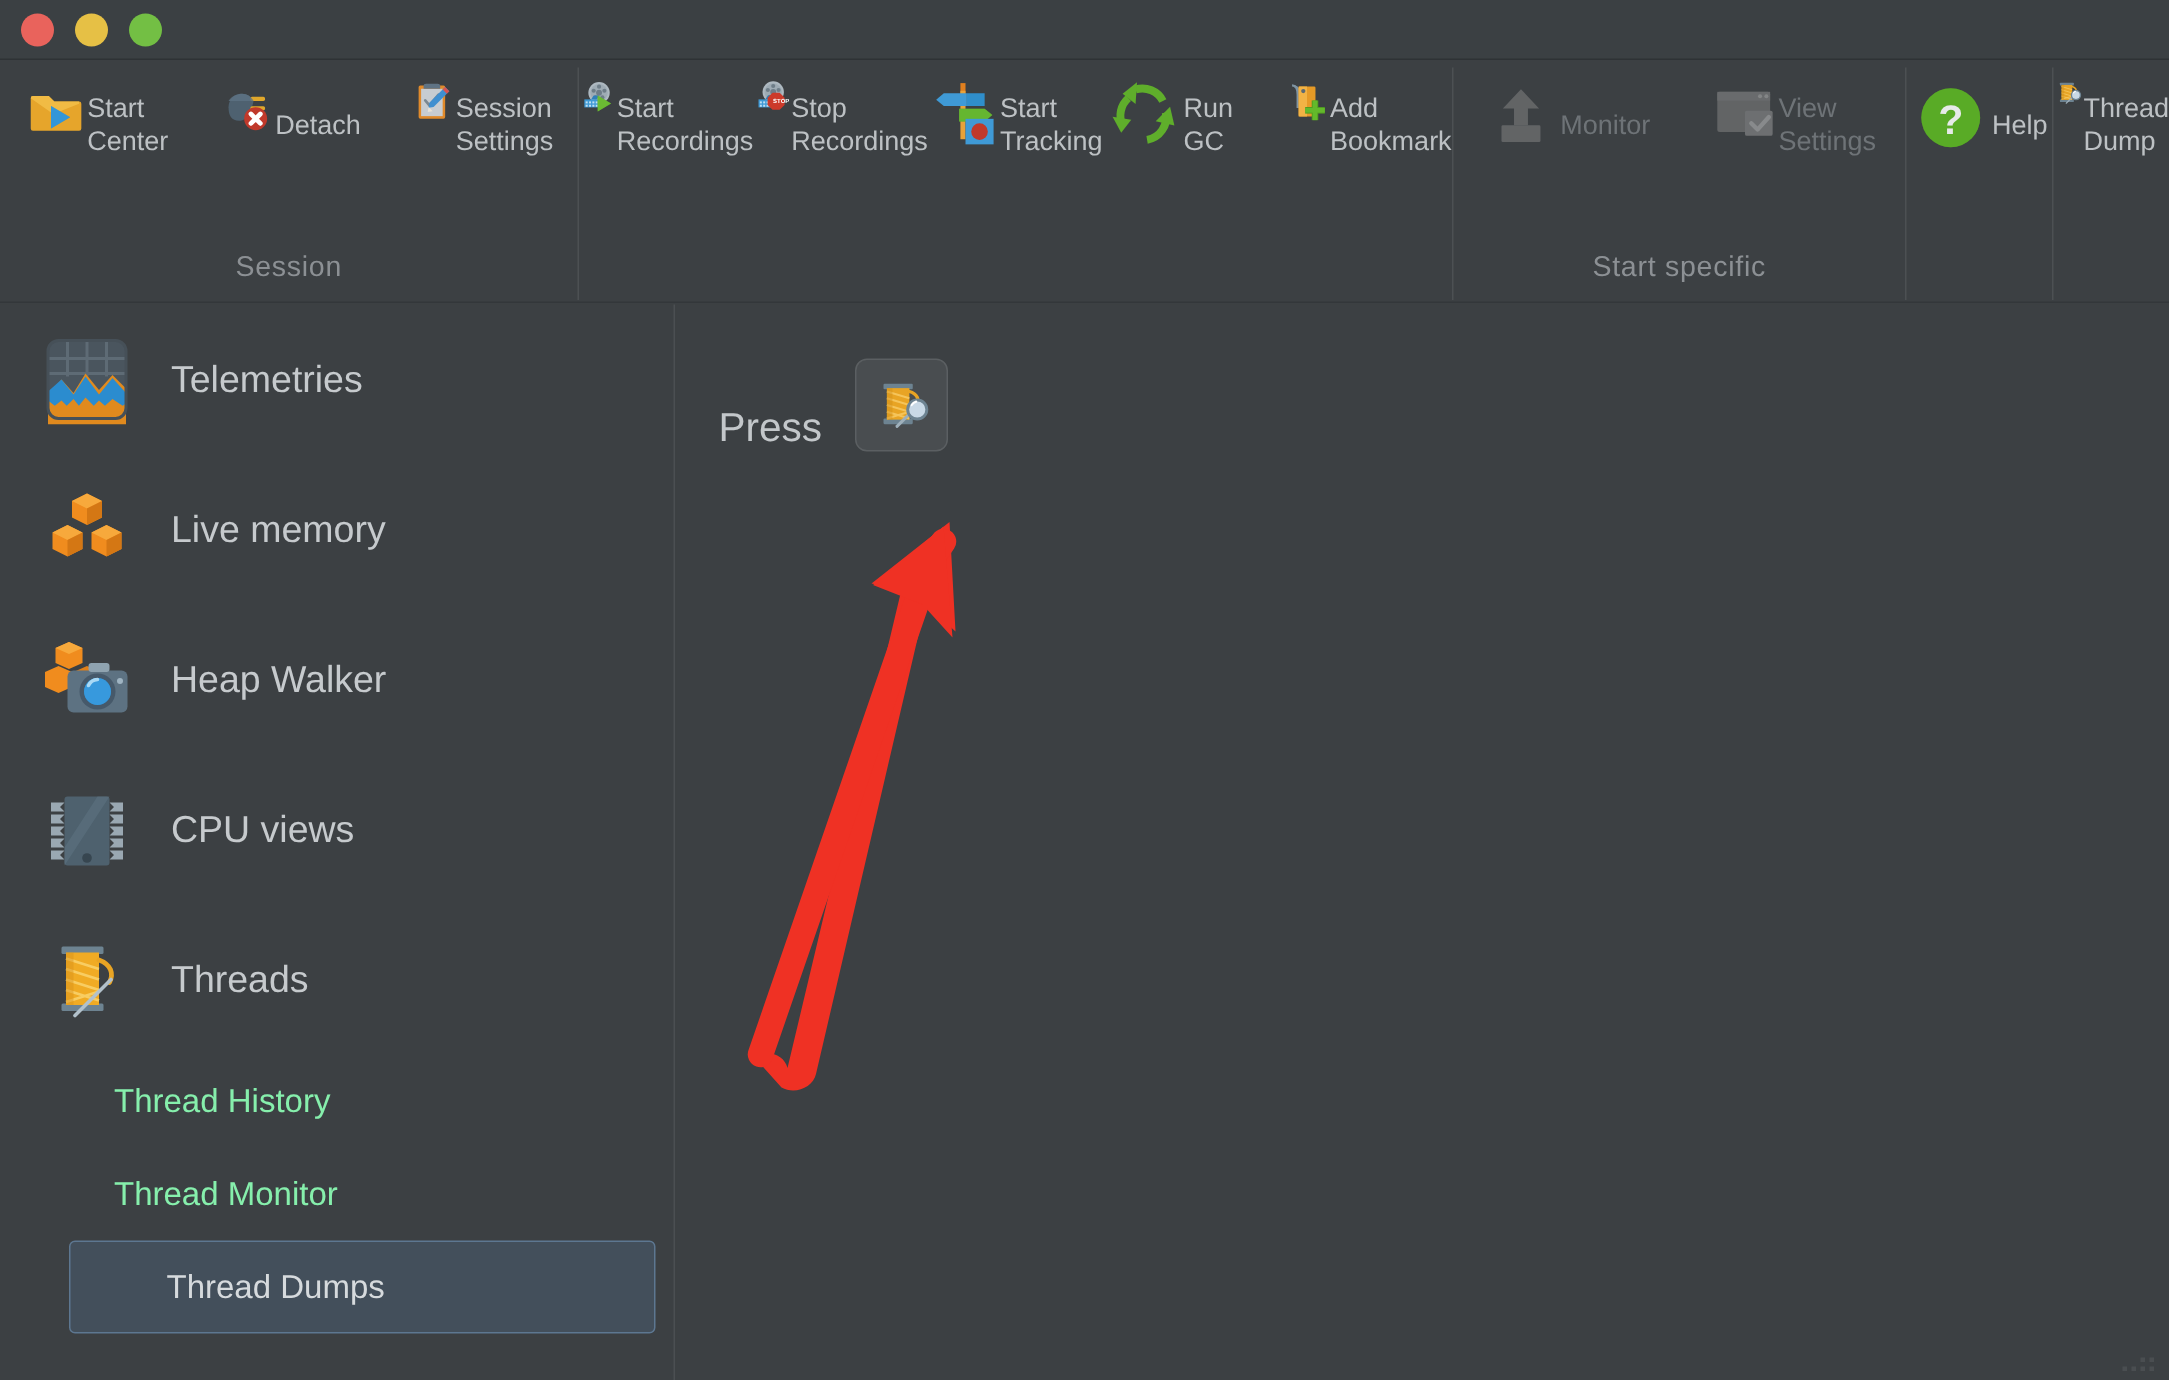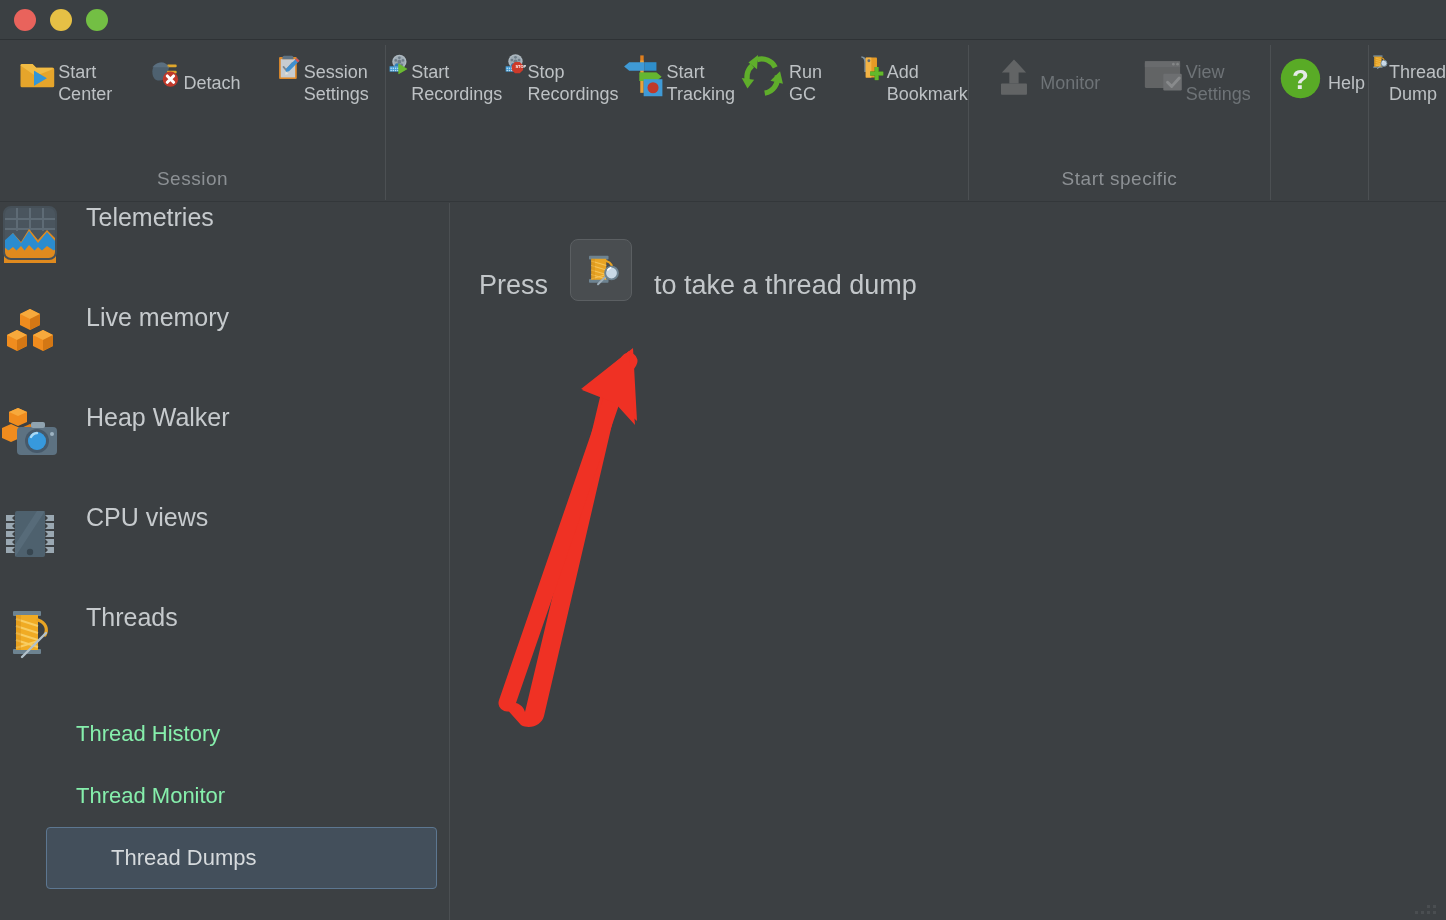--- a/index.html
+++ b/index.html
@@ -76,22 +76,23 @@
 
   
   #sidebar {
     position: absolute; left: 0; top: 203px;
     width: 450px; height: 717px;
     background: #3c4043;
     border-right: 1px solid #4b4f52;
     overflow: hidden;
   }
   .nav-main {
-    display: flex; 
+    display: flex; align-items: center;
     height: 100px;
+    padding-left: 28px;
     cursor: default; user-select: none;
   }
   .nav-main .nav-icon {
     width: 60px; height: 60px; position: relative; flex: 0 0 60px;
   }
   .nav-main .nav-label {
     margin-left: 26px;
     color: #c6cacd; font-size: 25px;
   }
   .nav-sub {
@@ -541,21 +542,20 @@
               <path d="M15 16l20 6M15 22l20 6M15 28l20 6M15 34l20 6M15 40l20-6"></path>
             </g>
             <rect x="15" y="13" width="5" height="28" fill="#d18e18" opacity=".45"></rect>
             <path d="M35 16c7 2 9 7 7 12" stroke="#e8a424" stroke-width="3" fill="none" stroke-linecap="round"></path>
             <path d="M24 47l14-14" stroke="#9fb0bb" stroke-width="2.6" stroke-linecap="round"></path>
             <circle cx="42" cy="32" r="8.5" fill="#c9d9e6" stroke="#6d8391" stroke-width="2.6"></circle>
             <path d="M37 28a7 7 0 014-3" stroke="#ffffff" stroke-width="2" fill="none" stroke-linecap="round"></path>
           </svg>
         </div>
       </div>
-      <span class="hint-text">to take a thread dump</span>
     </div>
 
     <svg id="annot-arrow" viewBox="0 0 995 717">
       <g>
         <path d="M52 502
                  C 60 496, 72 500, 74 509
                  L 150 190
                  L 130 186
                  L 182 145
                  L 186 218

